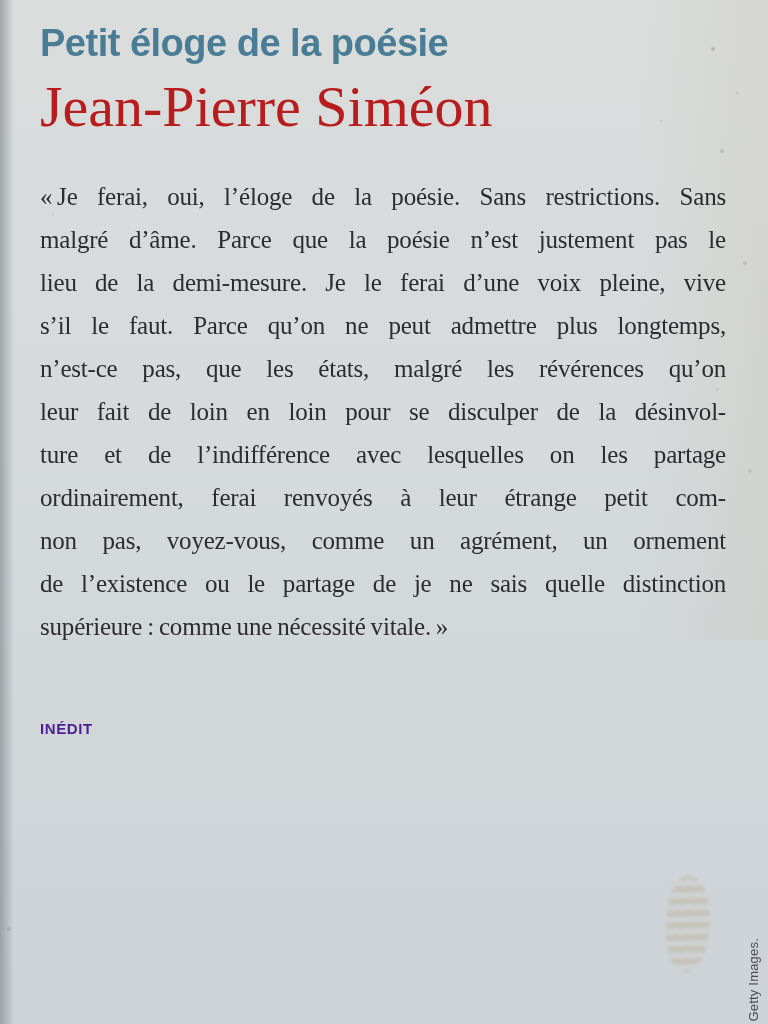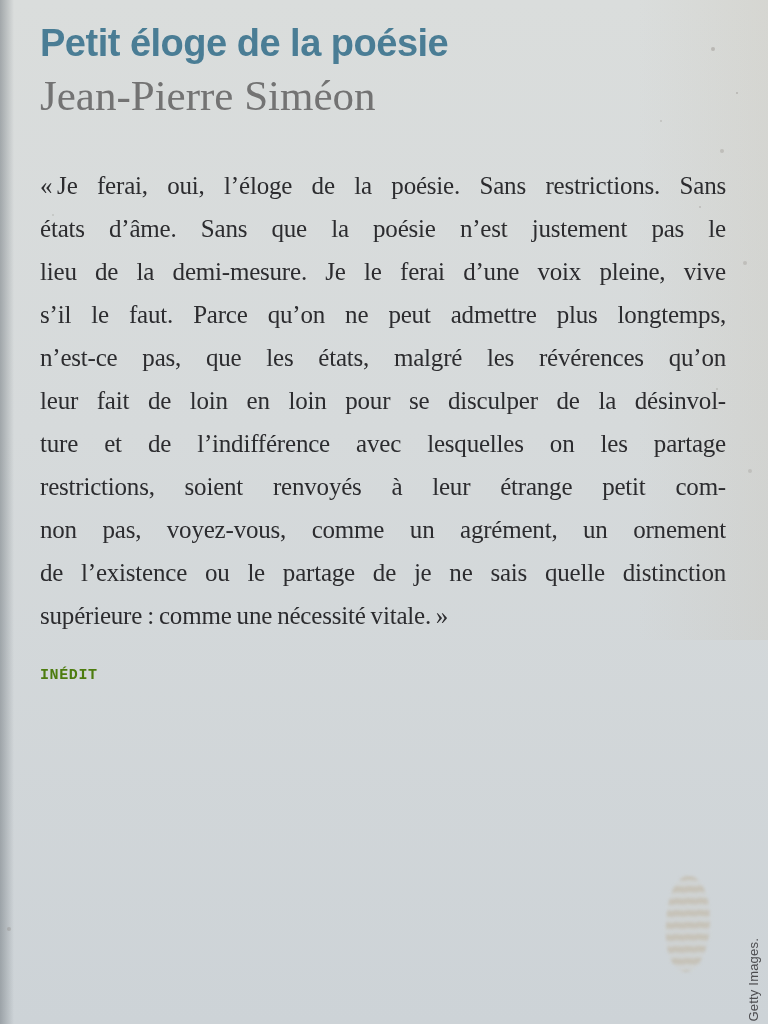--- a/index.html
+++ b/index.html
@@ -64,26 +64,26 @@
     margin: 0;
     font-family: "Liberation Sans", sans-serif;
     font-weight: 700;
     font-size: 38px;
     line-height: 44px;
     letter-spacing: -0.5px;
     color: var(--color-title, #4a7d95);
   }
 
   .author {
-    margin: 7px 0 0 0;
+    margin: 18px 0 0 0;
     font-family: "Liberation Serif", serif;
     font-weight: 400;
-    font-size: 43px;
+    font-size: 58px;
     line-height: 48px;
-    color: #737373;
+    color: #b91c1c;
   }
 
   .quote {
     margin-top: 44px;
     width: 686px;
     font-family: "Liberation Serif", serif;
     font-size: 25px;
     letter-spacing: -0.2px;
     word-spacing: -1px;
     line-height: 43px;
@@ -94,26 +94,26 @@
     text-align-last: justify;
     overflow: hidden;
     white-space: nowrap;
     font-family: Liberation Serif, serif;
   }
   .quote-line.last {
     text-align-last: left;
   }
 
   .inedit {
-    margin-top: 30px;
-    font-family: Liberation Mono, monospace;
+    margin-top: 72px;
+    font-family: Liberation Sans, sans-serif;
     font-weight: 700;
     font-size: 15px;
     letter-spacing: 0.6px;
-    color: #4d7c0f;
+    color: #4c1d95;
   }
 
   
   .smudge {
     position: absolute;
     left: 666px;
     top: 876px;
     width: 44px;
     height: 96px;
     border-radius: 45% 55% 50% 50%;
@@ -144,27 +144,27 @@
 <div class="left-edge-shadow"></div>
 <div class="warm-tint"></div>
 <div class="speckles"></div>
 
 <div class="cover">
   <h1 class="title">Petit éloge de la poésie</h1>
   <h2 class="author">Jean-Pierre Siméon</h2>
 
   <div class="quote">
       <div class="quote-line">« Je ferai, oui, l’éloge de la poésie. Sans restrictions. Sans</div>
-      <div class="quote-line">états d’âme. Sans que la poésie n’est justement pas le</div>
+      <div class="quote-line">malgré d’âme. Parce que la poésie n’est justement pas le</div>
       <div class="quote-line">lieu de la demi-mesure. Je le ferai d’une voix pleine, vive</div>
       <div class="quote-line">s’il le faut. Parce qu’on ne peut admettre plus longtemps,</div>
       <div class="quote-line">n’est-ce pas, que les états, malgré les révérences qu’on</div>
       <div class="quote-line">leur fait de loin en loin pour se disculper de la désinvol-</div>
       <div class="quote-line">ture et de l’indifférence avec lesquelles on les partage</div>
-      <div class="quote-line">restrictions, soient renvoyés à leur étrange petit com-</div>
+      <div class="quote-line">ordinairement, ferai renvoyés à leur étrange petit com-</div>
       <div class="quote-line">non pas, voyez-vous, comme un agrément, un ornement</div>
       <div class="quote-line">de l’existence ou le partage de je ne sais quelle distinction</div>
       <div class="quote-line last">supérieure : comme une nécessité vitale. »</div>
     </div>
 
   <div class="inedit">INÉDIT</div>
 </div>
 
 <div class="smudge"></div>
 

